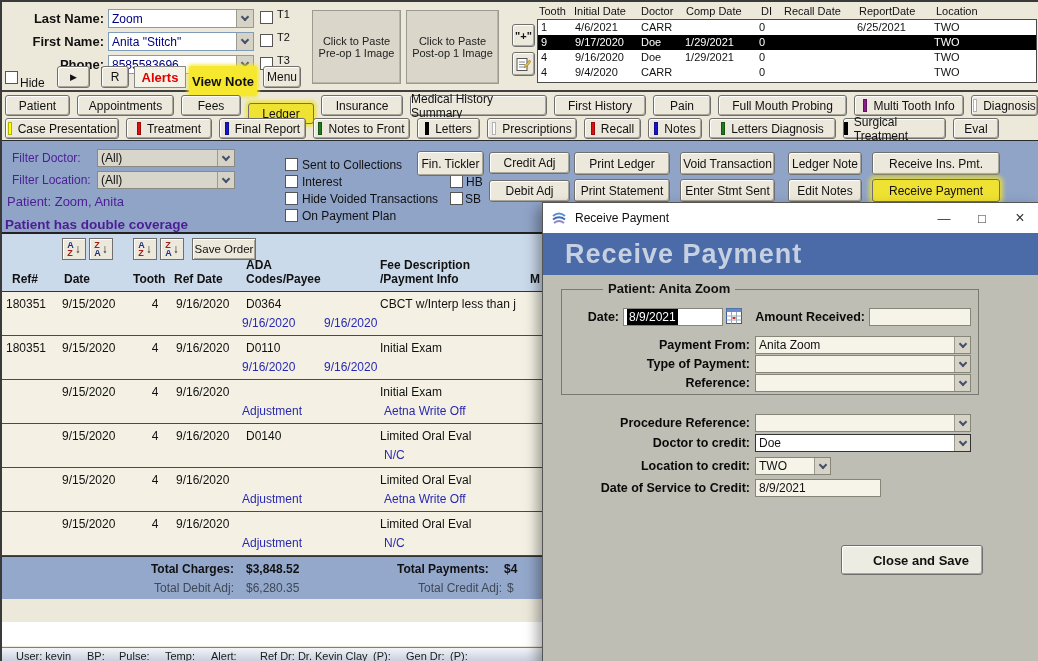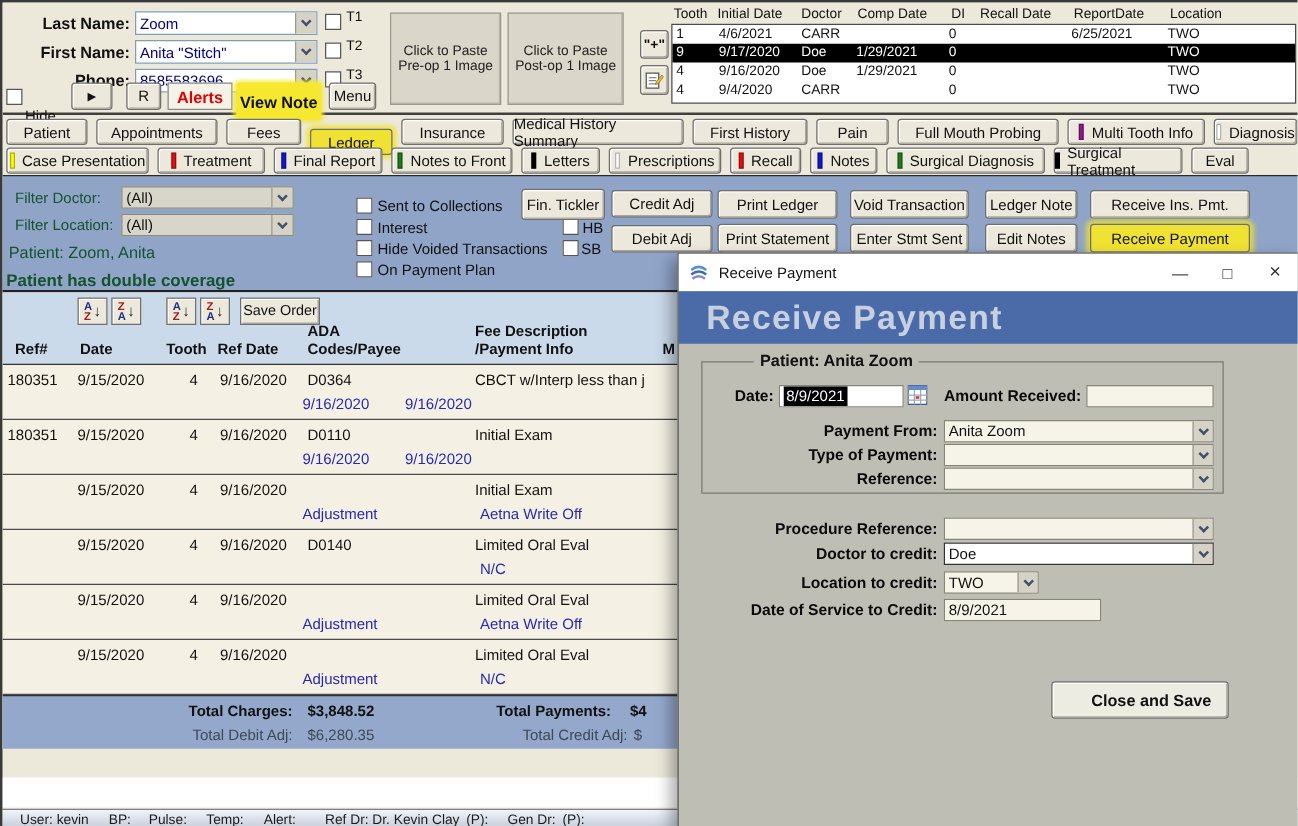--- a/index.html
+++ b/index.html
@@ -50,21 +50,21 @@
 
   
   .tabrow { position:absolute; left:3px; width:1035px; height:23px; display:flex; gap:7px; align-items:center; }
   .tab { height:21px; position:relative; }
   .tab .bar { display:inline-block; width:4px; height:13px; margin-right:6px; border:1px solid rgba(0,0,0,.3); }
   .tab.hl { background:#F0E232; box-shadow:0 0 3px 3px rgba(240,226,50,.75);margin-top:16px; }
 
   
   .filter-panel { position:absolute; left:0; top:138px; width:1038px; height:94px;
                   background:#90A4C8; border-top:1px solid #2a2a2a; border-bottom:2px solid #222; }
-  .filter-panel .flbl { position:absolute; font-size:12px; color:#14532d; }
+  .filter-panel .flbl { position:absolute; font-size:12px; color:#4c1d95; }
   .fcombo { background:#D8D5CA; border:1px solid #8a8a80; }
   .fcombo .cval { color:#111; }
   .pbtn { position:absolute; }
   .pbtn.hl { background:#F0E232; box-shadow:0 0 4px 3px rgba(240,226,50,.8); }
   .chklbl { position:absolute; font-size:12px; }
 
   
   .ledger { position:absolute; left:0; top:232px; width:540px; height:365px; background:#F4F1E4; }
   .lhead { position:relative; height:58px; background:#CBDAEB; border-bottom:1px solid #333; }
   .lhead .hl1 { position:absolute; font-weight:bold; font-size:12px; white-space:nowrap; }
@@ -148,21 +148,21 @@
     <div class="combo" style="left:106px;top:53px;width:146px">
       <span class="cval navy">8585583696</span>
       <span class="carrow">
           <i class="chev"></i>
         </span>
     </div>
     <span class="chk" style="left:258px;top:55px"></span>
     <span class="tchk-lbl" style="left:275px;top:52px">T3</span>
 
     <span class="chk" style="left:3px;top:69px"></span>
-    <span style="position:absolute;left:18px;top:84px;font-size:12px">Hide</span>
+    <span style="position:absolute;left:18px;top:74px;font-size:12px">Hide</span>
     <div class="b3" style="position:absolute;left:55px;top:64px;width:33px;height:22px">
       <span style="font-size:9px">▶</span>
     </div>
     <div class="b3" style="position:absolute;left:99px;top:64px;width:28px;height:22px">
       <span>R</span>
     </div>
     <div class="alerts-btn" style="left:132px;top:64px;width:52px;height:22px">
       <span>Alerts</span>
     </div>
     <div class="viewnote" style="left:187px;top:64px;width:68px;height:30px">
@@ -313,21 +313,21 @@
     <div class="b3 tab" style="width:57px">
         <span class="bar" style="background: rgb(221, 17, 17);"></span>
         <span>Recall</span>
       </div>
     <div class="b3 tab" style="width:54px">
         <span class="bar" style="background: rgb(21, 21, 204);"></span>
         <span>Notes</span>
       </div>
     <div class="b3 tab" style="width:127px">
         <span class="bar" style="background: rgb(30, 122, 30);"></span>
-        <span>Surgical Diagnosis</span>
+        <span>Letters Diagnosis</span>
       </div>
     <div class="b3 tab" style="width:103px">
         <span class="bar" style="background: rgb(0, 0, 0);"></span>
         <span>Surgical Treatment</span>
       </div>
     <div class="b3 tab" style="width:46px">
         <span>Eval</span>
       </div>
   </div>
 

